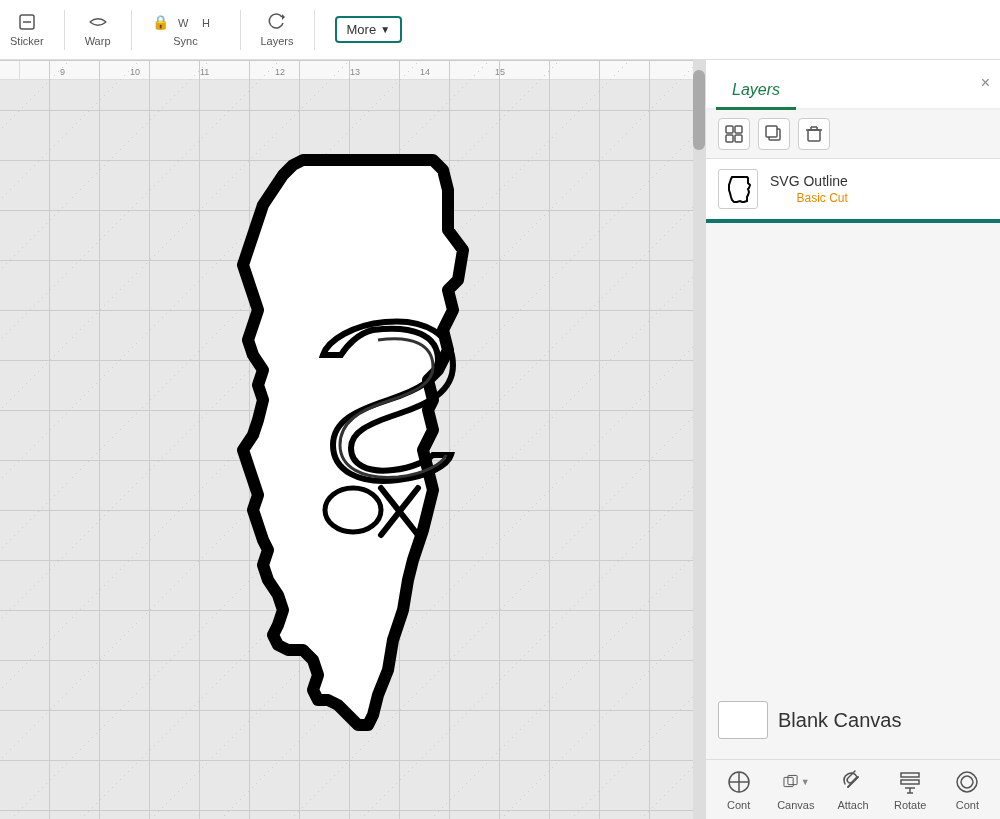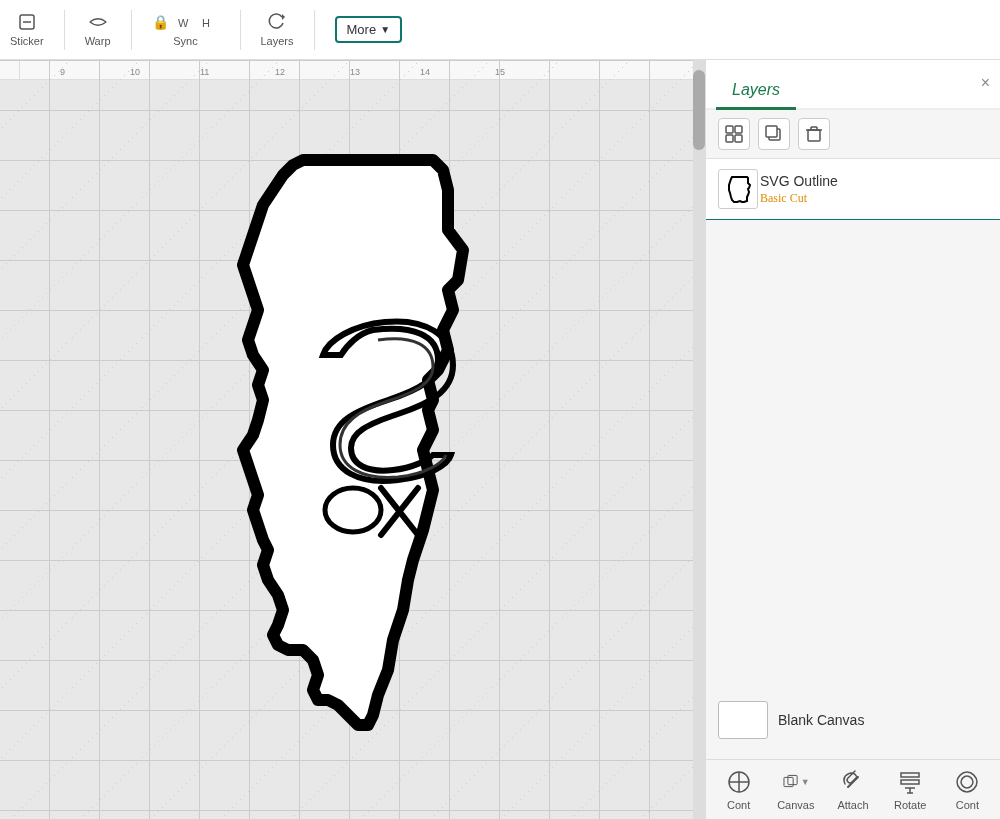--- a/index.html
+++ b/index.html
@@ -206,24 +206,25 @@
       cursor: pointer;
       font-size: 14px;
       color: #555;
     }
 
     
     .layer-item {
       display: flex;
       align-items: center;
       padding: 10px 12px;
-      gap: 2px;
+      gap: 12px;
       background: #fff;
-      border-bottom: 1px solid #0f766e;
+      border-bottom: 4px solid #0f766e;
       cursor: pointer;
+      text-align: right;
     }
     .layer-thumbnail {
       width: 40px;
       height: 40px;
       border: 1px solid #ccc;
       border-radius: 3px;
       background: #fff;
       display: flex;
       align-items: center;
       justify-content: center;
@@ -235,21 +236,20 @@
       gap: 2px;
     }
     .layer-name {
       font-size: 14px;
       font-weight: 500;
       color: #333;
     }
     .layer-type {
       font-size: 12px;
       color: #e08c00;
-      font-family: Liberation Serif, serif;
     }
 
     
     .blank-canvas-area {
       flex: 1;
       display: flex;
       flex-direction: column;
       justify-content: flex-end;
       padding-bottom: 10px;
     }
@@ -261,21 +261,21 @@
       background: #f5f5f5;
     }
     .blank-canvas-thumb {
       width: 50px;
       height: 38px;
       border: 1px solid #bbb;
       border-radius: 3px;
       background: #fff;
     }
     .blank-canvas-label {
-      font-size: 14px;
+      font-size: 20px;
       color: #333;
     }
 
     
     .bottom-actions {
       display: flex;
       align-items: center;
       padding: 8px 4px;
       background: #f5f5f5;
       border-top: 1px solid #ddd;

